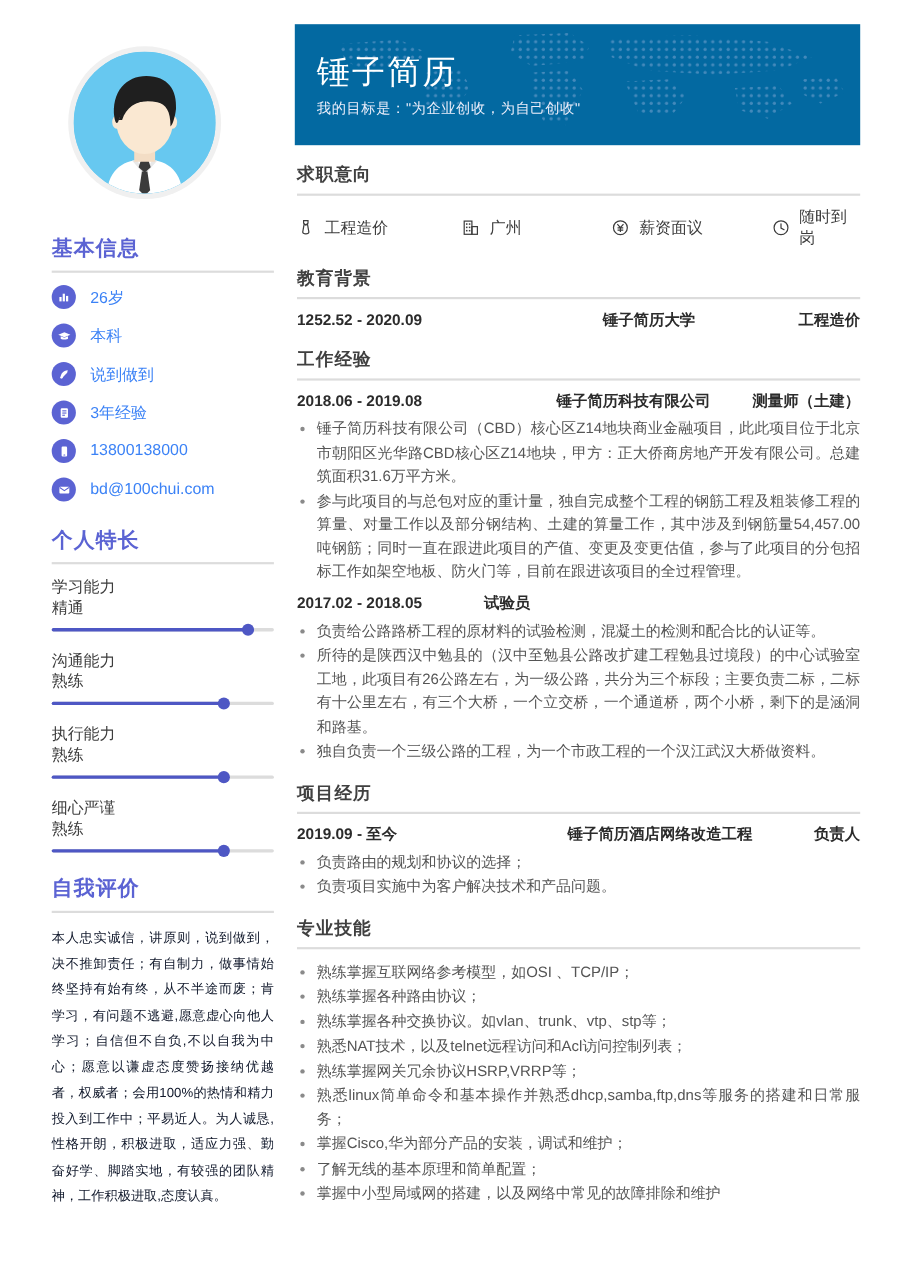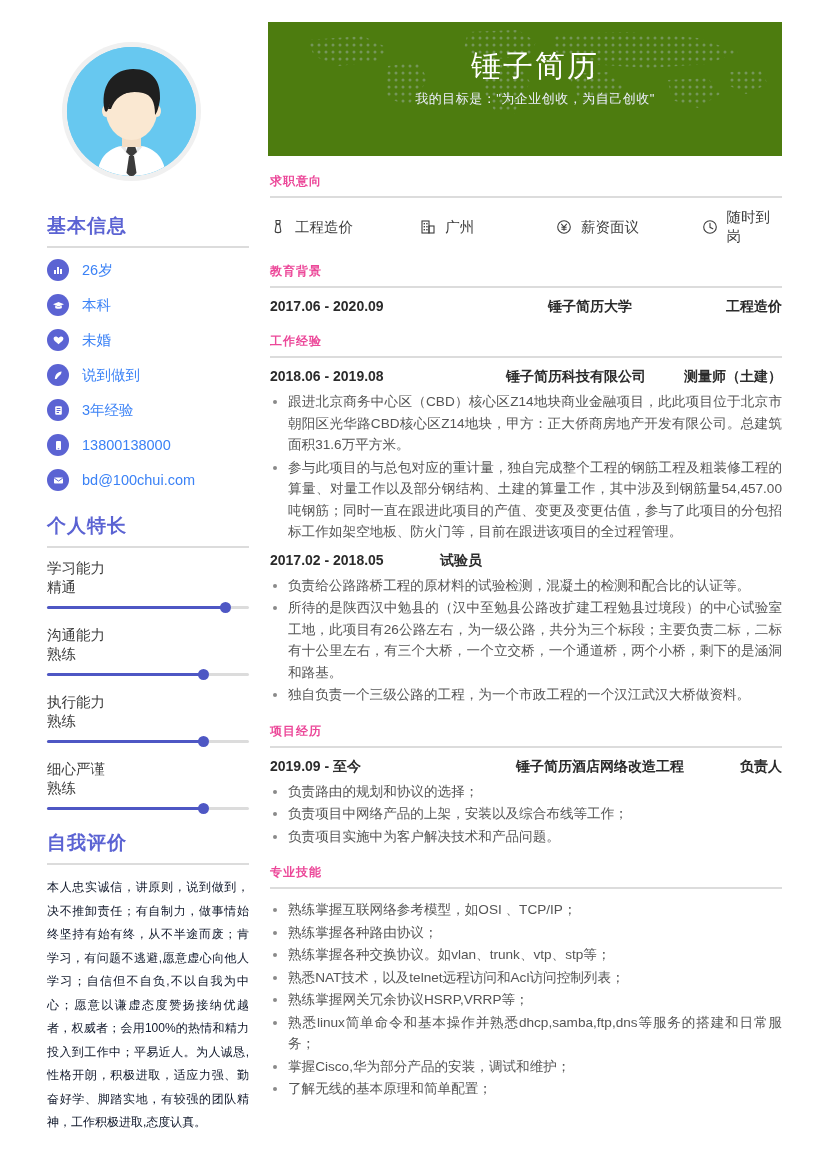--- a/index.html
+++ b/index.html
@@ -137,24 +137,23 @@
   
   .main {
     position: absolute;
     left: 268px; top: 0;
     width: 552px;
     height: 1160px;
   }
   .banner {
     position: relative;
     margin: 22px 38px 0 0;
-    height: 134px;
-    background: #4d7c0f;
+    height: 110px;
+    background: #0369a1;
     overflow: hidden;
-    text-align: center;
   }
   .banner-dots {
     position: absolute;
     inset: 0;
     opacity: .33;
   }
   .banner-inner {
     position: relative;
     padding: 26px 0 0 20px;
   }
@@ -167,23 +166,23 @@
   }
   .banner-sub {
     font-size: 13px;
     color: #eceefb;
     margin-top: 6px;
     letter-spacing: .5px;
   }
 
   .sec { margin: 0 38px 0 2px; }
   .sec-head {
-    font-size: 12px;
+    font-size: 16px;
     font-weight: bold;
-    color: #ec4899;
+    color: #404040;
     letter-spacing: 1px;
     margin: 17px 0 6px 0;
   }
   .sec-rule {
     height: 2px;
     background: #dcdcdc;
     margin-bottom: 10px;
   }
 
   
@@ -296,28 +295,20 @@
       <div class="info-row">
         <span class="icon-circle">
           <svg width="13" height="13" viewBox="0 0 13 13">
               <path d="M6.5 3 L12 5.3 L6.5 7.6 L1 5.3 Z" fill="#fff"></path>
               <path d="M3.2 6.6 L3.2 9 C3.2 9.9 9.8 9.9 9.8 9 L9.8 6.6 L6.5 8 Z" fill="#fff"></path>
             </svg>
         </span>
         <span class="info-text">本科</span>
       </div>
 
-      <div class="info-row">
-        <span class="icon-circle">
-          <svg width="13" height="13" viewBox="0 0 13 13">
-              <path d="M6.5 10.2 C3 7.6 1.6 6.2 1.6 4.6 C1.6 3.4 2.6 2.5 3.8 2.5 C4.7 2.5 5.5 3 6.5 4 C7.5 3 8.3 2.5 9.2 2.5 C10.4 2.5 11.4 3.4 11.4 4.6 C11.4 6.2 10 7.6 6.5 10.2 Z" fill="#fff"></path>
-            </svg>
-        </span>
-        <span class="info-text">未婚</span>
-      </div>
 
       <div class="info-row">
         <span class="icon-circle">
           <svg width="13" height="13" viewBox="0 0 13 13">
               <path d="M3 9.8 C3 5.8 5.5 3 9.6 2.6 C9.6 3.4 9.3 4.2 8.7 4.8 C6.8 5.6 5.4 7.2 4.9 9.8 Z" fill="#fff"></path>
               <path d="M2.6 9.2 L8.2 3.6 L9.3 4.7 L3.7 10.3 Z" fill="#fff"></path>
             </svg>
         </span>
         <span class="info-text">说到做到</span>
       </div>
@@ -485,39 +476,39 @@
           <span>随时到岗</span>
         </div>
       </div>
     </div>
 
     <div class="sec">
       <div class="sec-head">教育背景</div>
       <div class="sec-rule"></div>
       <div class="entry">
         <div class="entry-head edu">
-          <span class="eh-date">2017.06 - 2020.09</span>
+          <span class="eh-date">1252.52 - 2020.09</span>
           <span class="eh-org">锤子简历大学</span>
           <span class="eh-role">工程造价</span>
         </div>
       </div>
     </div>
 
     <div class="sec">
       <div class="sec-head">工作经验</div>
       <div class="sec-rule"></div>
 
       <div class="entry">
         <div class="entry-head work">
           <span class="eh-date">2018.06 - 2019.08</span>
           <span class="eh-org">锤子简历科技有限公司</span>
           <span class="eh-role">测量师（土建）</span>
         </div>
         <ul class="bullets">
-          <li>跟进北京商务中心区（CBD）核心区Z14地块商业金融项目，此此项目位于北京市朝阳区光华路CBD核心区Z14地块，甲方：正大侨商房地产开发有限公司。总建筑面积31.6万平方米。</li>
+          <li>锤子简历科技有限公司（CBD）核心区Z14地块商业金融项目，此此项目位于北京市朝阳区光华路CBD核心区Z14地块，甲方：正大侨商房地产开发有限公司。总建筑面积31.6万平方米。</li>
           <li>参与此项目的与总包对应的重计量，独自完成整个工程的钢筋工程及粗装修工程的算量、对量工作以及部分钢结构、土建的算量工作，其中涉及到钢筋量54,457.00吨钢筋；同时一直在跟进此项目的产值、变更及变更估值，参与了此项目的分包招标工作如架空地板、防火门等，目前在跟进该项目的全过程管理。</li>
         </ul>
       </div>
 
       <div class="entry">
         <div class="entry-head work">
           <span class="eh-date">2017.02 - 2018.05</span>
           <span class="eh-role">试验员</span>
         </div>
         <ul class="bullets">
@@ -532,35 +523,35 @@
       <div class="sec-head">项目经历</div>
       <div class="sec-rule"></div>
       <div class="entry">
         <div class="entry-head proj">
           <span class="eh-date">2019.09 - 至今</span>
           <span class="eh-org">锤子简历酒店网络改造工程</span>
           <span class="eh-role">负责人</span>
         </div>
         <ul class="bullets">
           <li>负责路由的规划和协议的选择；</li>
-          <li>负责项目中网络产品的上架，安装以及综合布线等工作；</li>
           <li>负责项目实施中为客户解决技术和产品问题。</li>
         </ul>
       </div>
     </div>
 
     <div class="sec">
       <div class="sec-head">专业技能</div>
       <div class="sec-rule"></div>
       <ul class="bullets">
         <li>熟练掌握互联网络参考模型，如OSI 、TCP/IP；</li>
         <li>熟练掌握各种路由协议；</li>
         <li>熟练掌握各种交换协议。如vlan、trunk、vtp、stp等；</li>
         <li>熟悉NAT技术，以及telnet远程访问和Acl访问控制列表；</li>
         <li>熟练掌握网关冗余协议HSRP,VRRP等；</li>
         <li>熟悉linux简单命令和基本操作并熟悉dhcp,samba,ftp,dns等服务的搭建和日常服务；</li>
         <li>掌握Cisco,华为部分产品的安装，调试和维护；</li>
         <li>了解无线的基本原理和简单配置；</li>
+        <li>掌握中小型局域网的搭建，以及网络中常见的故障排除和维护</li>
       </ul>
     </div>
 
   </div>
 </div>
 
 </body></html>

